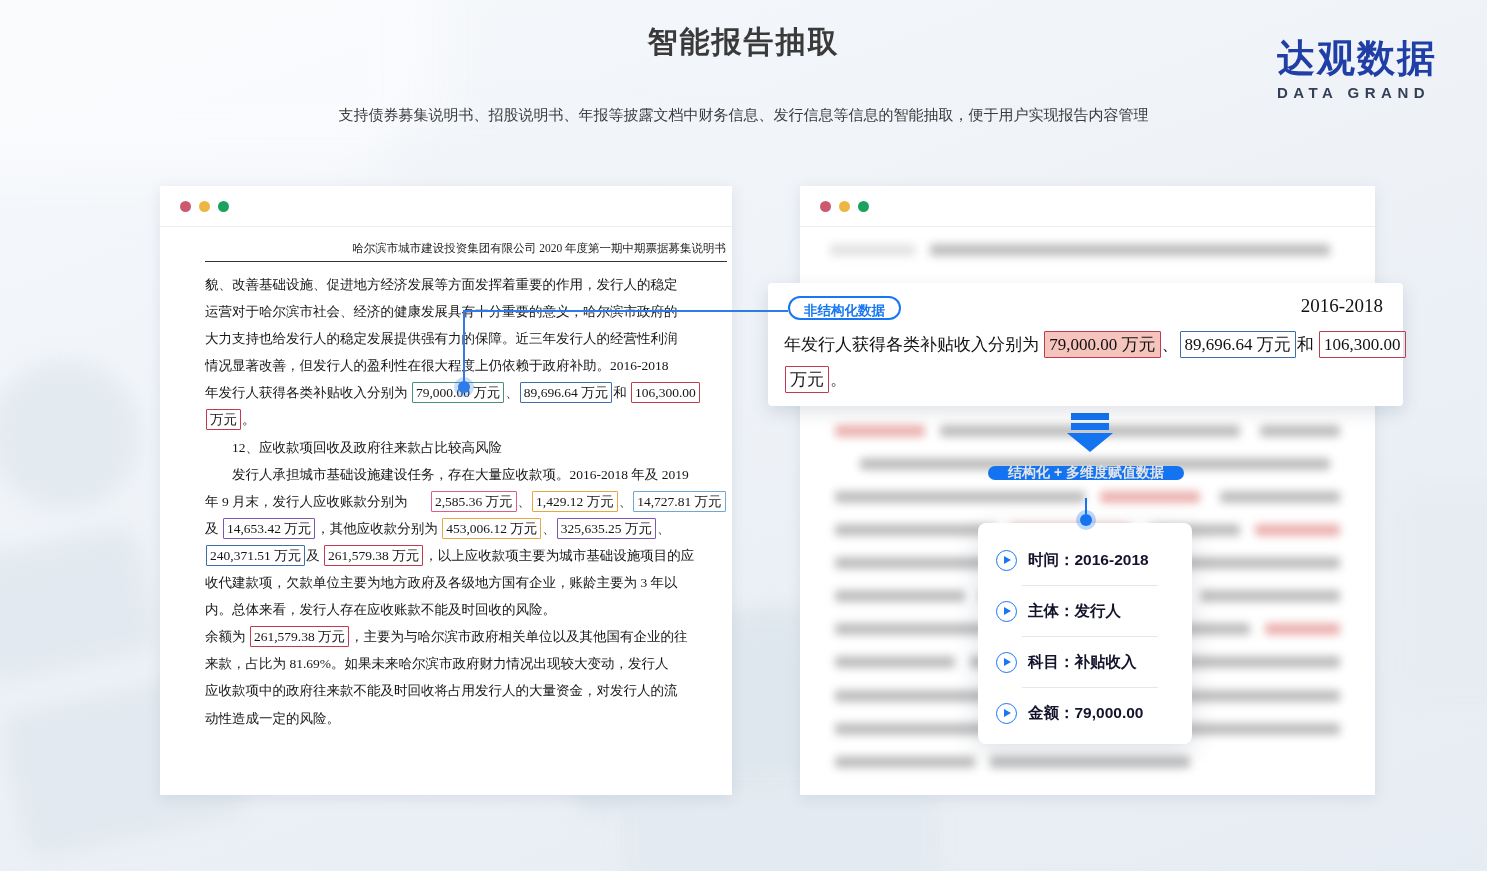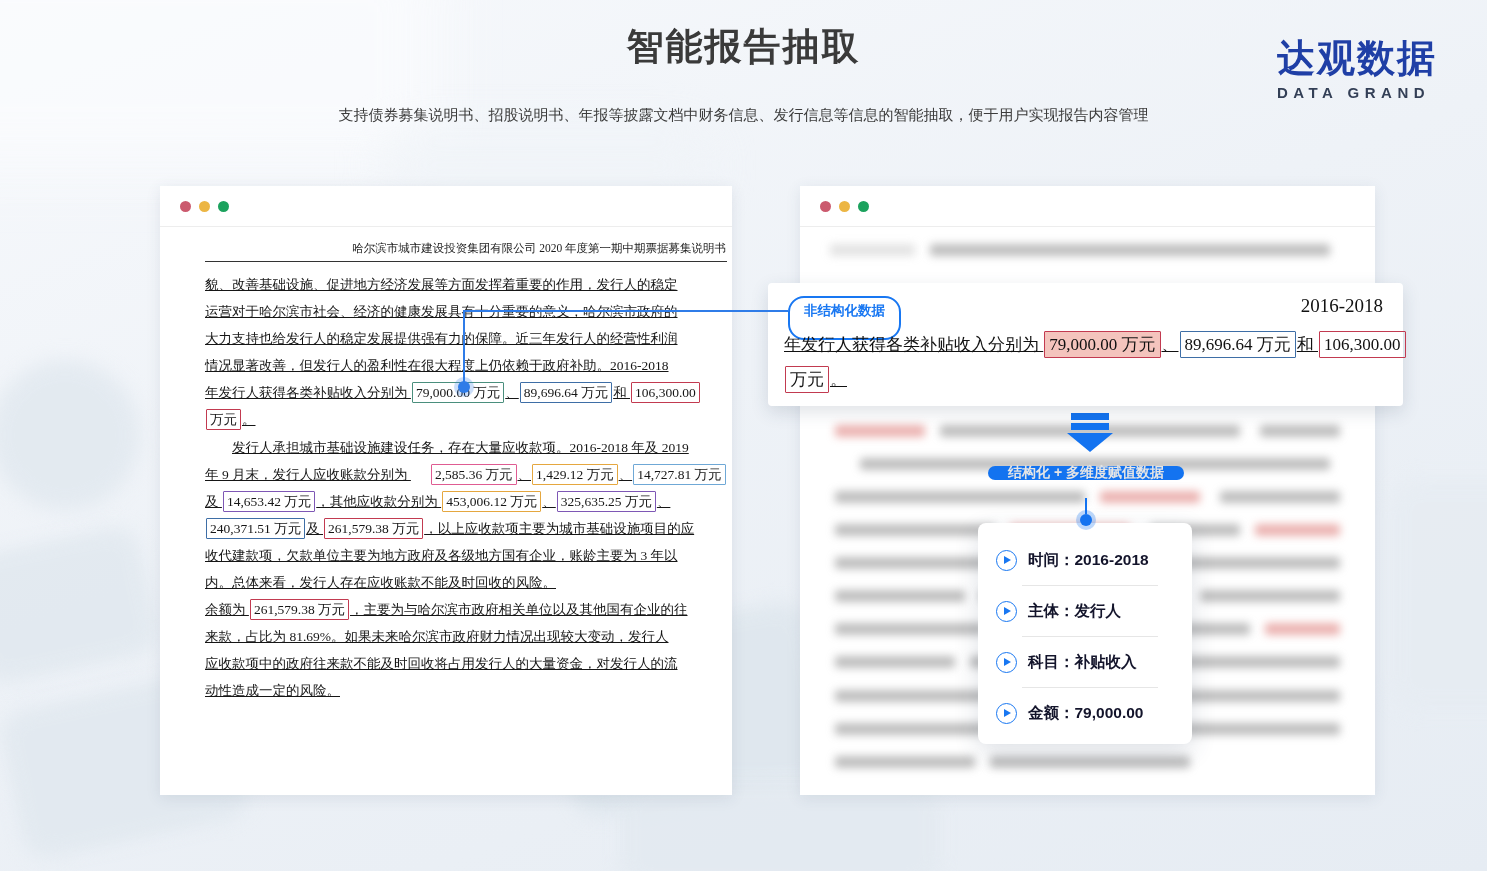--- a/index.html
+++ b/index.html
@@ -13,21 +13,21 @@
   .b2{left:10px;top:690px;width:230px;height:150px;transform:rotate(-12deg);}
   .b3{left:210px;top:600px;width:210px;height:140px;transform:rotate(-10deg);}
   .b4{left:560px;top:620px;width:260px;height:180px;transform:rotate(-10deg);background:#dce5ec;}
   .b5{left:620px;top:780px;width:320px;height:110px;background:#e2e9f0;}
   .b6{left:-10px;top:360px;width:150px;height:150px;border-radius:50%;}
   .b7{left:1390px;top:480px;width:170px;height:230px;background:#e6ecf2;}
   .b8{left:-80px;top:-60px;width:520px;height:230px;background:#fbfcfe;filter:blur(30px);}
   .b9{left:380px;top:130px;width:330px;height:70px;background:#f0f4f8;filter:blur(22px);}
 
   .main-title{position:absolute;left:0;right:0;top:22px;text-align:center;
-    font-size:37px;font-weight:700;color:#3a3a3a;letter-spacing:2px;z-index:3;}
+    font-size:30px;font-weight:700;color:#3a3a3a;letter-spacing:2px;z-index:3;}
   .subtitle{position:absolute;left:0;right:0;top:106px;text-align:center;
     font-size:15px;color:#3c3c3c;z-index:3;}
 
   .logo{position:absolute;right:50px;top:36px;text-align:left;z-index:3;}
   .logo-cn{font-size:38px;font-weight:800;color:#1f3fa6;letter-spacing:2px;line-height:1.2;}
   .logo-en{font-size:15px;font-weight:700;color:#333f56;letter-spacing:5.5px;margin-top:2px;}
 
   
   .window{position:absolute;background:#fff;border-radius:0;z-index:2;
     box-shadow:0 3px 14px rgba(50,70,100,.10);overflow:hidden;}
@@ -36,21 +36,21 @@
   .titlebar{height:40px;border-bottom:1px solid #ededed;display:flex;align-items:center;padding-left:20px;}
   .dot{width:11px;height:11px;border-radius:50%;margin-right:8px;}
   .dot-red{background:#cb5a6e;} .dot-yellow{background:#ecb644;} .dot-green{background:#1ca25e;}
 
   
   .doc-header{margin:14px 6px 0 40px;text-align:right;font-family:"Liberation Serif","DejaVu Serif",serif;
     font-size:11.5px;color:#1c1c1c;white-space:nowrap;}
   .doc-rule{margin:5px 5px 0 45px;border-bottom:1.2px solid #333;}
   .doc-body{margin:9px 5px 0 45px;font-family:"Liberation Serif","DejaVu Serif",serif;
     font-size:13.5px;line-height:27.1px;color:#161616;}
-  .doc-line{white-space:nowrap;text-decoration:underline;}
+  .doc-line{white-space:nowrap;}
   .doc-line.indent{padding-left:27px;}
   .vbox{display:inline-block;border:1px solid #888;border-radius:1px;padding:0 3px;line-height:19px;margin:0 1px;}
   .box-teal{border-color:#4a8f7d;} .box-blue{border-color:#3e6ea6;} .box-red{border-color:#c23a50;}
   .box-pink{border-color:#df5c92;margin-left:20px;} .box-orange{border-color:#e5a73f;}
   .box-lightblue{border-color:#6fa8d6;} .box-purple{border-color:#7e57b5;}
   .hl{background:#f4c4bd;}
 
   
   .blur-bar{position:absolute;height:12px;border-radius:3px;filter:blur(4px);background:rgba(125,125,125,.5);z-index:1;}
   .blur-bar.pinkbar{background:rgba(222,130,128,.62);}
@@ -61,21 +61,21 @@
   .conn-h{left:463px;top:310px;width:325px;height:1.5px;}
   .conn-v{left:463px;top:310px;width:1.5px;height:77px;}
   .blue-dot{position:absolute;width:12px;height:12px;border-radius:50%;background:#2f7ce8;
     box-shadow:0 0 0 4px rgba(47,124,232,.25);z-index:21;}
   .dot-a{left:458px;top:381px;}
   .dot-b{left:1080px;top:514px;background:#1373f0;box-shadow:0 0 0 4px rgba(19,115,240,.28);}
 
   
   .callout{position:absolute;left:768px;top:283px;width:635px;height:123px;background:#fff;
     border-radius:4px;box-shadow:0 6px 18px rgba(40,60,90,.15);z-index:20;}
-  .tag-pill{position:absolute;left:20px;top:13px;height:44px;line-height:25px;padding:0 14px;
+  .tag-pill{position:absolute;left:20px;top:13px;height:24px;line-height:25px;padding:0 14px;
     border:2px solid #1877f2;border-radius:16px;color:#1877f2;font-size:13.5px;font-weight:700;
     background:#fff;box-sizing:border-box;}
   .period{position:absolute;right:20px;top:12px;font-family:"Liberation Serif","DejaVu Serif",serif;
     font-size:19px;color:#111;}
   .callout-text{position:absolute;left:16px;top:44px;font-family:"Liberation Serif","DejaVu Serif",serif;
     font-size:17px;line-height:35px;color:#111;white-space:nowrap;}
   .callout-text .vbox{line-height:25px;padding:0 4px;}
 
   
   .arrow{position:absolute;left:1067px;top:413px;width:46px;z-index:19;}
@@ -130,20 +130,21 @@
     </div>
     <div class="doc-header">哈尔滨市城市建设投资集团有限公司 2020 年度第一期中期票据募集说明书</div>
     <div class="doc-rule"></div>
     <div class="doc-body" id="doc-body">
         <div class="doc-line"><span>貌、改善基础设施、促进地方经济发展等方面发挥着重要的作用，发行人的稳定</span></div>
         <div class="doc-line"><span>运营对于哈尔滨市社会、经济的健康发展具有十分重要的意义，哈尔滨市政府的</span></div>
         <div class="doc-line"><span>大力支持也给发行人的稳定发展提供强有力的保障。近三年发行人的经营性利润</span></div>
         <div class="doc-line"><span>情况显著改善，但发行人的盈利性在很大程度上仍依赖于政府补助。2016-2018</span></div>
         <div class="doc-line"><span>年发行人获得各类补贴收入分别为 </span><span class="vbox box-teal">79,000.00 万元</span><span>、</span><span class="vbox box-blue">89,696.64 万元</span><span>和 </span><span class="vbox box-red">106,300.00</span></div>
         <div class="doc-line"><span class="vbox box-red">万元</span><span>。</span></div>
+        <div class="doc-line indent"><span>12、应收款项回收及政府往来款占比较高风险</span></div>
         <div class="doc-line indent"><span>发行人承担城市基础设施建设任务，存在大量应收款项。2016-2018 年及 2019</span></div>
         <div class="doc-line"><span>年 9 月末，发行人应收账款分别为 </span><span class="vbox box-pink">2,585.36 万元</span><span>、</span><span class="vbox box-orange">1,429.12 万元</span><span>、</span><span class="vbox box-lightblue">14,727.81 万元</span></div>
         <div class="doc-line"><span>及 </span><span class="vbox box-purple">14,653.42 万元</span><span>，其他应收款分别为 </span><span class="vbox box-orange">453,006.12 万元</span><span>、</span><span class="vbox box-purple">325,635.25 万元</span><span>、</span></div>
         <div class="doc-line"><span class="vbox box-blue">240,371.51 万元</span><span>及 </span><span class="vbox box-red">261,579.38 万元</span><span>，以上应收款项主要为城市基础设施项目的应</span></div>
         <div class="doc-line"><span>收代建款项，欠款单位主要为地方政府及各级地方国有企业，账龄主要为 3 年以</span></div>
         <div class="doc-line"><span>内。总体来看，发行人存在应收账款不能及时回收的风险。</span></div>
         <div class="doc-line"><span>余额为 </span><span class="vbox box-red">261,579.38 万元</span><span>，主要为与哈尔滨市政府相关单位以及其他国有企业的往</span></div>
         <div class="doc-line"><span>来款，占比为 81.69%。如果未来哈尔滨市政府财力情况出现较大变动，发行人</span></div>
         <div class="doc-line"><span>应收款项中的政府往来款不能及时回收将占用发行人的大量资金，对发行人的流</span></div>
         <div class="doc-line"><span>动性造成一定的风险。</span></div>

